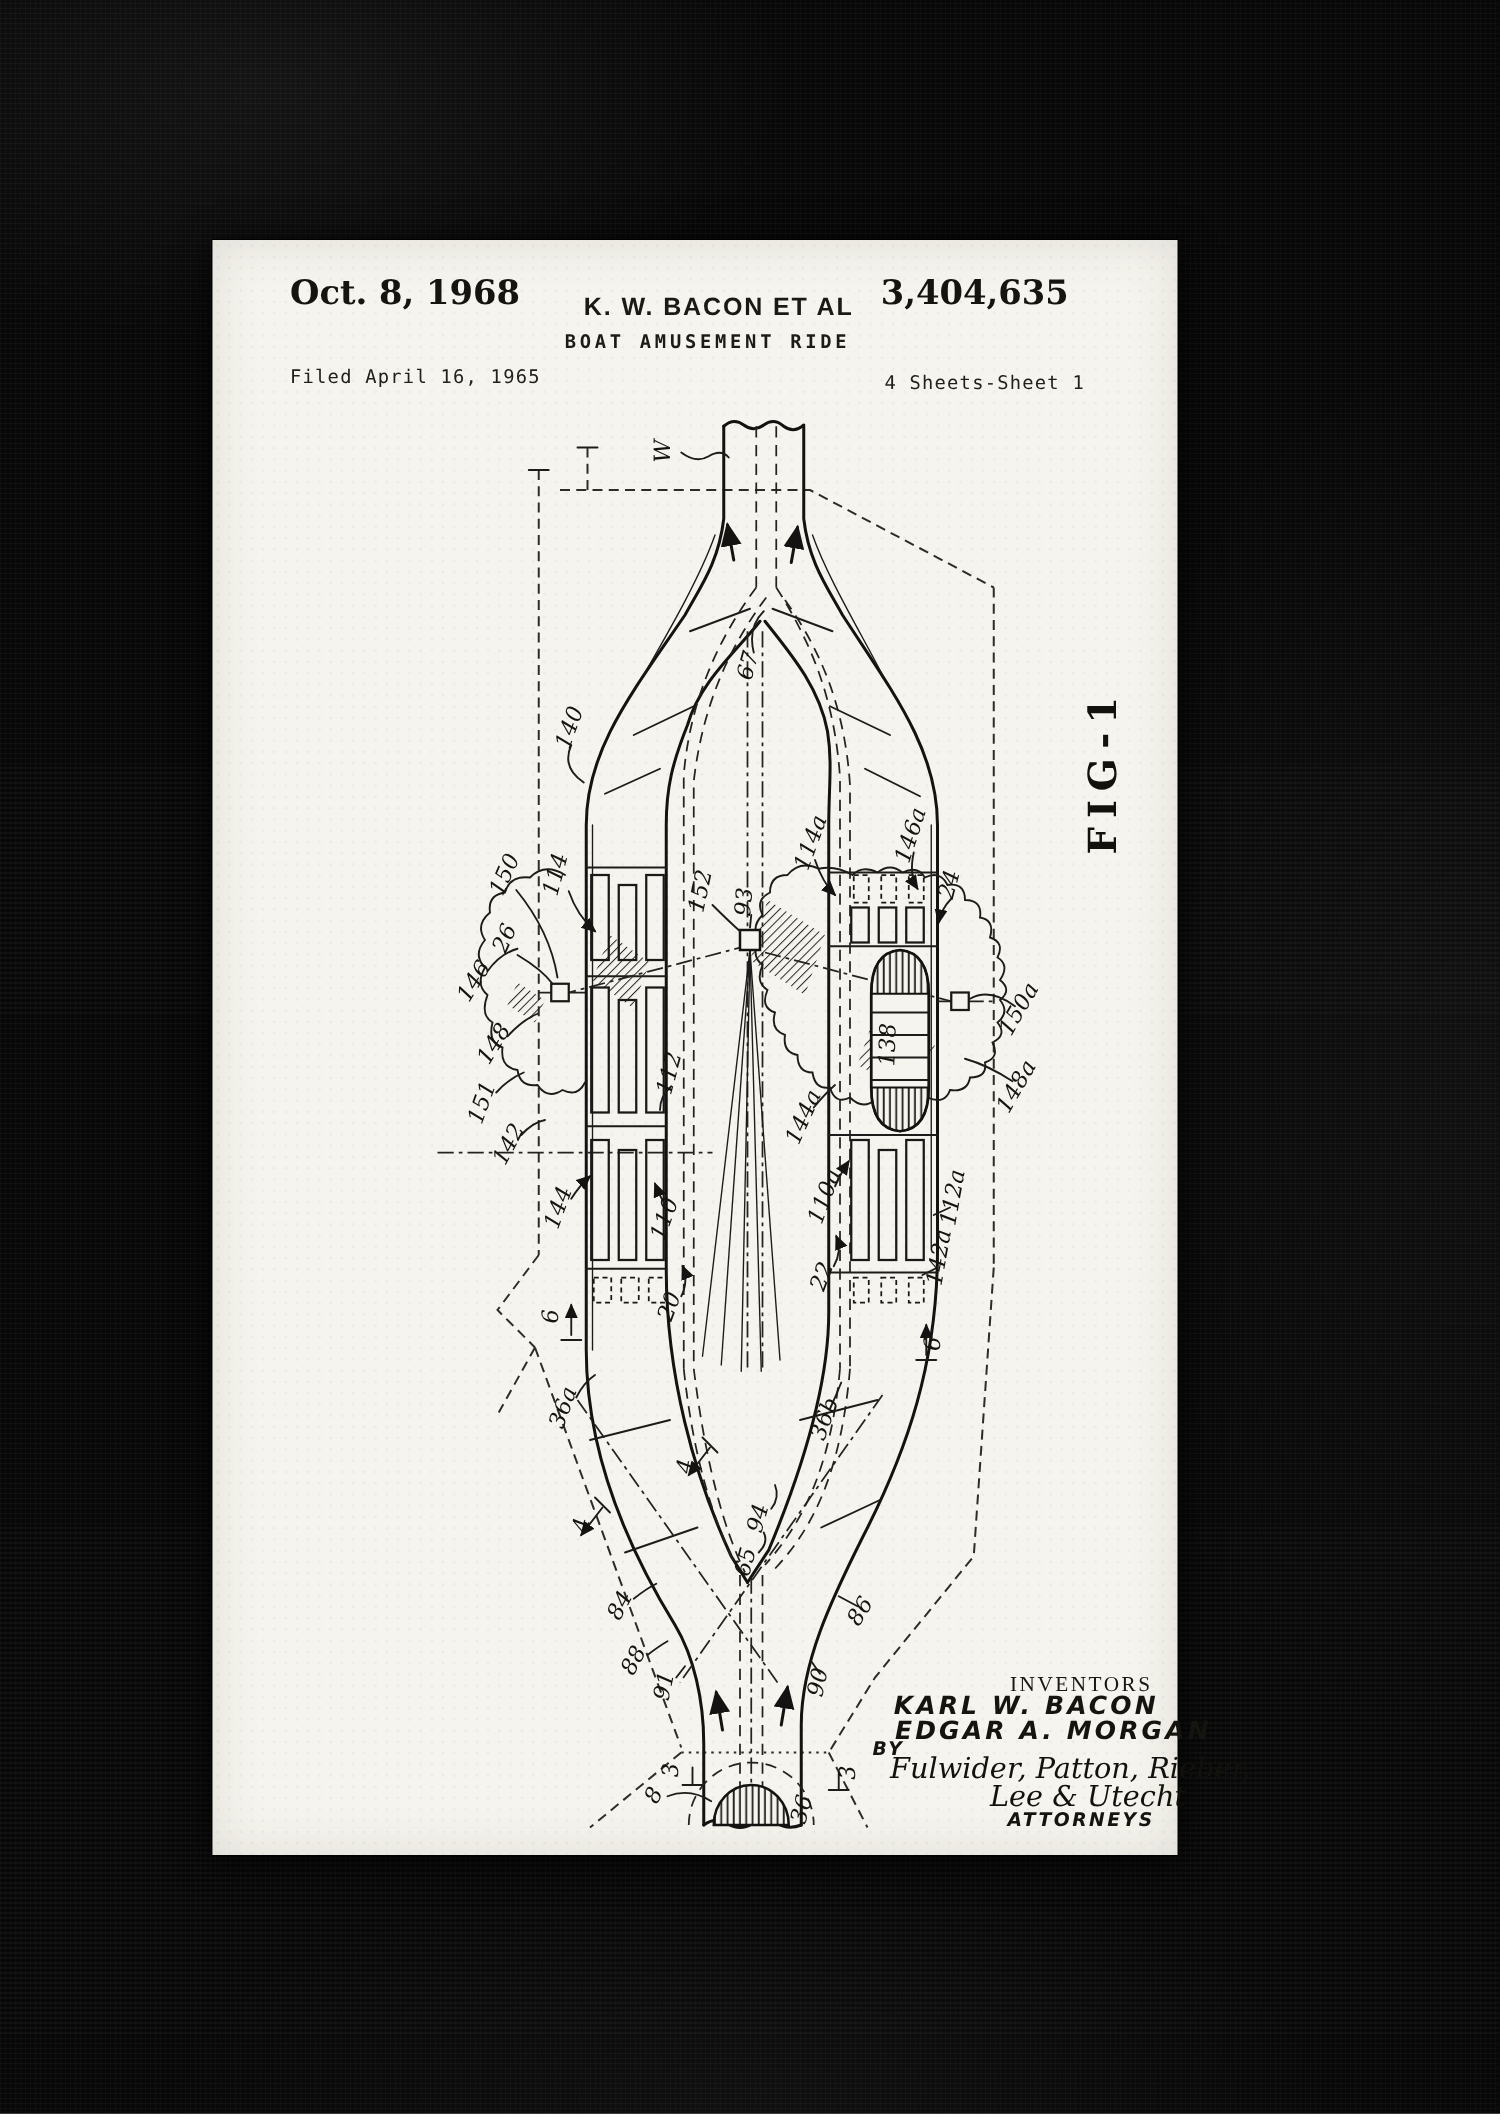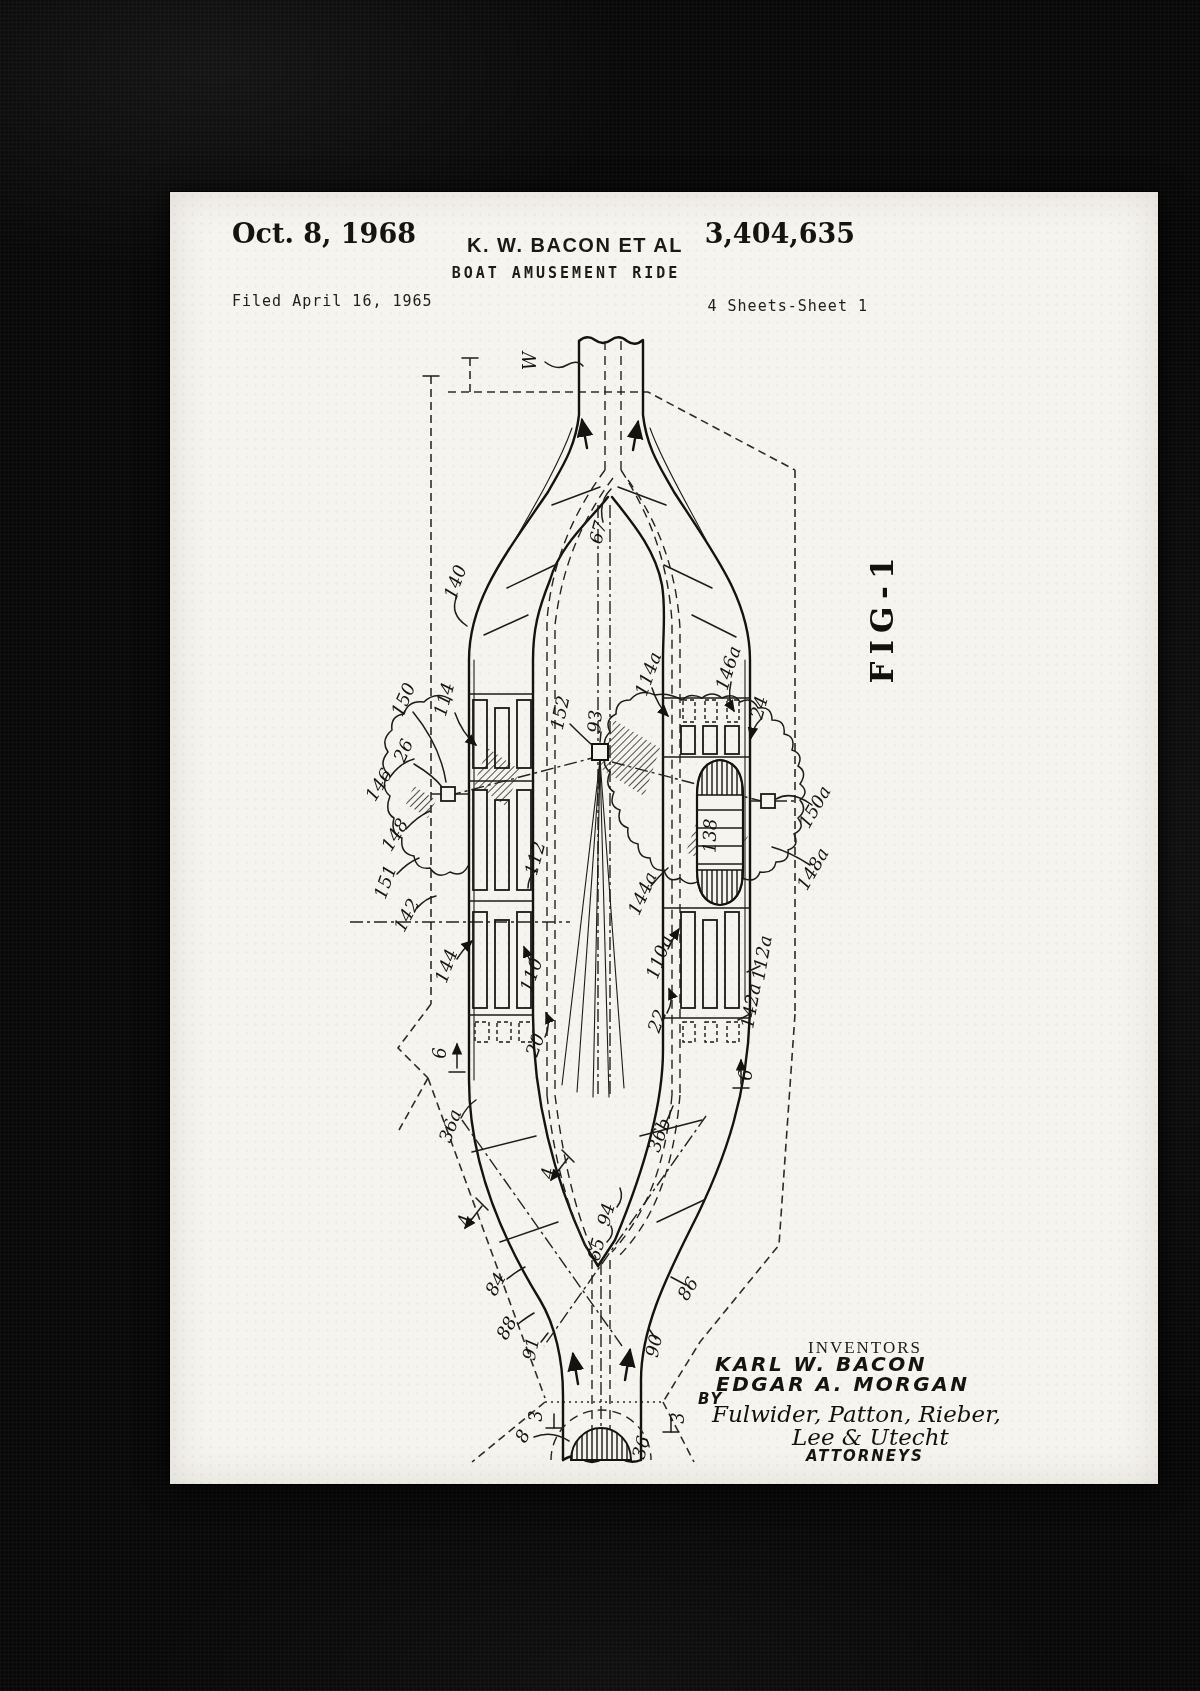--- a/index.html
+++ b/index.html
@@ -12,21 +12,21 @@
   .scene::before{
     content:"";position:absolute;inset:0;
     background-image:
       repeating-linear-gradient(0deg, rgba(255,255,255,0.03) 0 1px, transparent 1px 4px),
       repeating-linear-gradient(90deg, rgba(255,255,255,0.022) 0 1px, transparent 1px 4px),
       radial-gradient(ellipse 700px 350px at 18% 4%, rgba(255,255,255,0.05), transparent 60%),
       radial-gradient(ellipse 500px 900px at 98% 50%, rgba(255,255,255,0.035), transparent 65%),
       radial-gradient(ellipse 800px 300px at 50% 99%, rgba(255,255,255,0.03), transparent 60%);
   }
   .page{
-    position:absolute;left:170px;top:192px;width:988px;height:1292px;
+    position:absolute;left:170px;top:192px;width:772px;height:1292px;
     background:#f5f4ee;
     background-image:radial-gradient(rgba(60,55,45,0.05) 1px, transparent 1.3px);
     background-size:9px 9px;
     box-shadow:0 0 0 1px rgba(0,0,0,0.85), 0 4px 26px rgba(0,0,0,0.9), inset 0 0 40px rgba(70,60,40,0.12);
   }
   .page svg{position:absolute;left:0;top:0;}
 
   .line1{stroke:#1d1c1a;stroke-width:1.5;fill:none;stroke-linecap:round;}
   .line2{stroke:#141311;stroke-width:2.4;fill:none;stroke-linecap:round;}
   .thin{stroke-width:1.1;}

